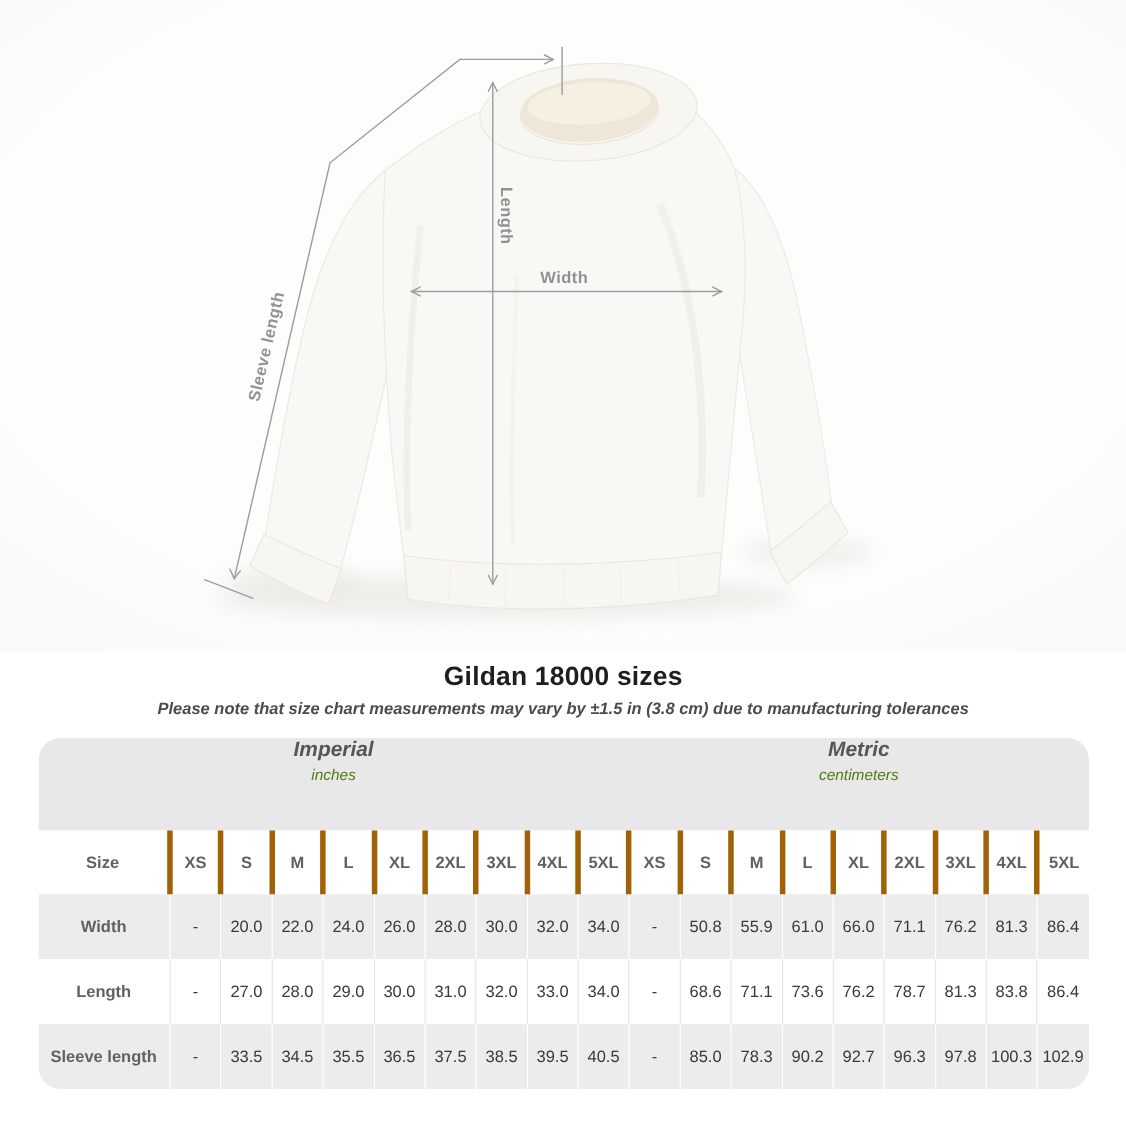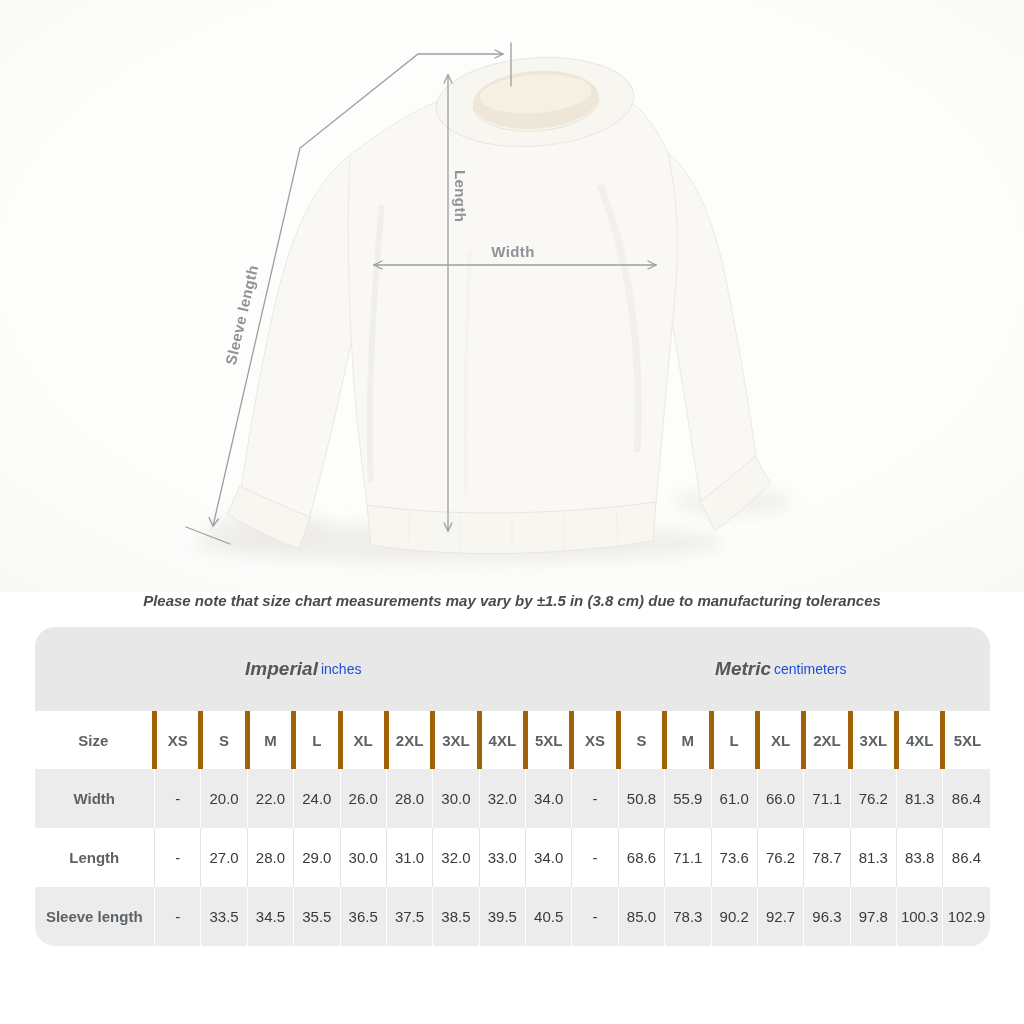--- a/index.html
+++ b/index.html
@@ -26,25 +26,25 @@
     margin:0 0 18px 0;
     font-size:15px;font-style:italic;color:#4b4b4b;font-weight:bold;
   }
 
   
   .size-table{
     width:955px;margin:0 auto;border-radius:20px;overflow:hidden;
     background:#ffffff;
   }
   .unit-header{display:flex;background:#e8e8e8;height:84px;}
-  .unit{display:flex;flex-direction:row;align-items:center;justify-content:center;gap:3px;}
+  .unit{display:flex;flex-direction:column;align-items:center;gap:3px;}
   .unit-left{width:calc(50% + 60px);}
   .unit-right{flex:1;}
   .unit-name{font-size:19px;font-weight:700;font-style:italic;color:#53575b;}
-  .unit-sub{font-size:14px;color:#1d4ed8;}
+  .unit-sub{font-size:14px;font-style:italic;color:#4d7c0f;}
 
   table.sizes{width:100%;border-collapse:collapse;table-layout:fixed;}
   col.size-col{width:120px;}
   .sizes th,.sizes td{
     text-align:center;vertical-align:middle;padding:0;
     font-size:15px;height:58px;
   }
   tr.cols-row th{
     background:#ffffff;color:#5d6266;font-weight:700;
     border-left:5px solid #a16207;
@@ -140,20 +140,21 @@
 
     <g font-size="15" font-weight="600" fill="#8f9296" letter-spacing="0.4" font-family="Liberation Sans, DejaVu Sans, sans-serif">
       <text x="513" y="257" text-anchor="middle">Width</text>
       <text transform="translate(455,170) rotate(90)" text-anchor="start">Length</text>
       <text transform="translate(247,316) rotate(-77)" text-anchor="middle">Sleeve length</text>
     </g>
   </svg>
 </div>
 
 <div class="title-block">
+  <h2 class="page-title">Gildan 18000 sizes</h2>
   <p class="page-subtitle">Please note that size chart measurements may vary by ±1.5 in (3.8 cm) due to manufacturing tolerances</p>
 </div>
 
 <div class="size-table">
 
   <div class="unit-header">
     <div class="unit unit-left">
       <div class="unit-name">Imperial</div>
       <div class="unit-sub">inches</div>
     </div>

